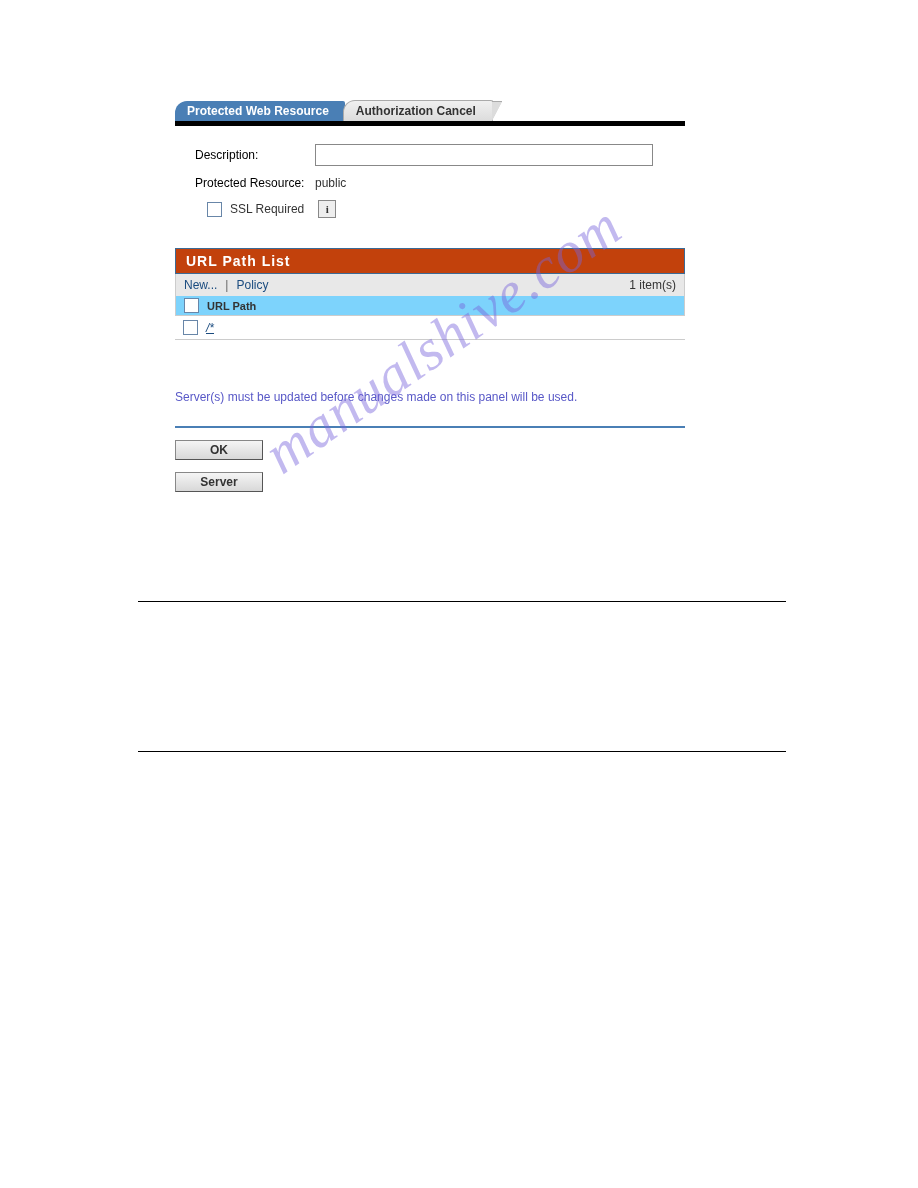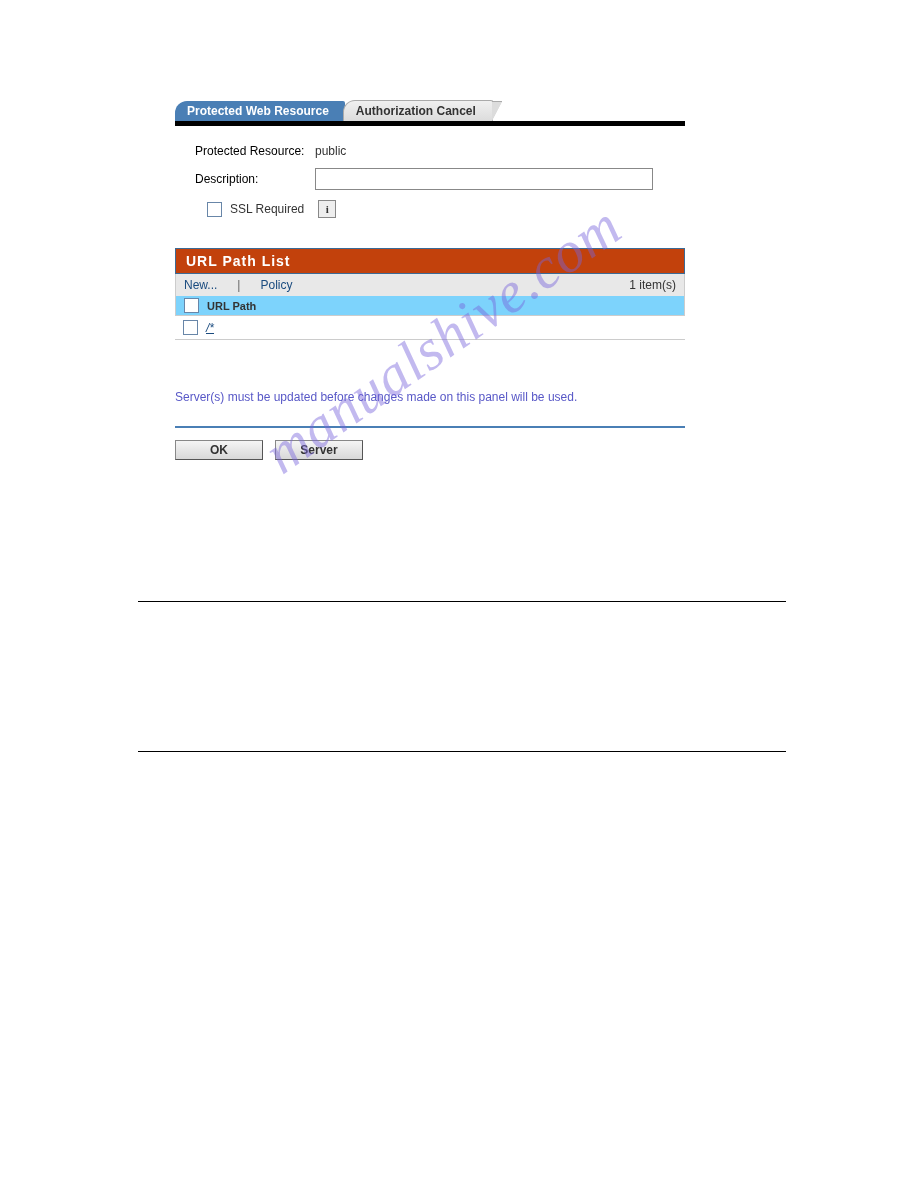--- a/index.html
+++ b/index.html
@@ -131,21 +131,21 @@
       display: flex;
       align-items: center;
       justify-content: space-between;
       font-size: 12px;
       border-left: 1px solid #ccc;
       border-right: 1px solid #ccc;
     }
     .toolbar-left {
       display: flex;
       align-items: center;
-      gap: 12px;
+      gap: 0;
     }
     .link {
       color: #1a4b7f;
       cursor: pointer;
     }
     .separator {
       color: #666;
       margin: 0 8px;
     }
     .item-count {
@@ -193,20 +193,21 @@
       color: #5858c7;
       font-size: 12px;
       border-bottom: 2px solid #4a7fb5;
       padding-bottom: 22px;
     }
     .button-row {
       margin-left: 175px;
       margin-top: 12px;
       display: flex;
       gap: 12px;
+      flex-direction: column;
     }
     .btn {
       background: linear-gradient(#f5f5f5, #d8d8d8);
       border: 1px solid #888;
       border-right-color: #555;
       border-bottom-color: #555;
       padding: 2px 0;
       width: 86px;
       text-align: center;
       font-size: 12px;
@@ -250,26 +251,26 @@
 
 <div class="page">
   <div class="panel">
     <div class="tabs">
       <div class="tab active">Protected Web Resource</div>
       <div class="tab inactive">Authorization Cancel</div>
     </div>
 
     <div class="form-area">
       <div class="form-row">
+        <div class="form-label">Description:</div>
+        <input type="text" class="text-input" value="" style="">
+      </div>
+      <div class="form-row">
         <div class="form-label">Protected Resource:</div>
         <div class="form-value">public</div>
-      </div>
-      <div class="form-row">
-        <div class="form-label">Description:</div>
-        <input type="text" class="text-input" value="" style="">
       </div>
       <div class="checkbox-row">
         <div class="checkbox"></div>
         <div class="checkbox-label">SSL Required</div>
         <div class="info-icon">i</div>
       </div>
     </div>
 
     <div class="section-header">URL Path List</div>
     <div class="toolbar">

